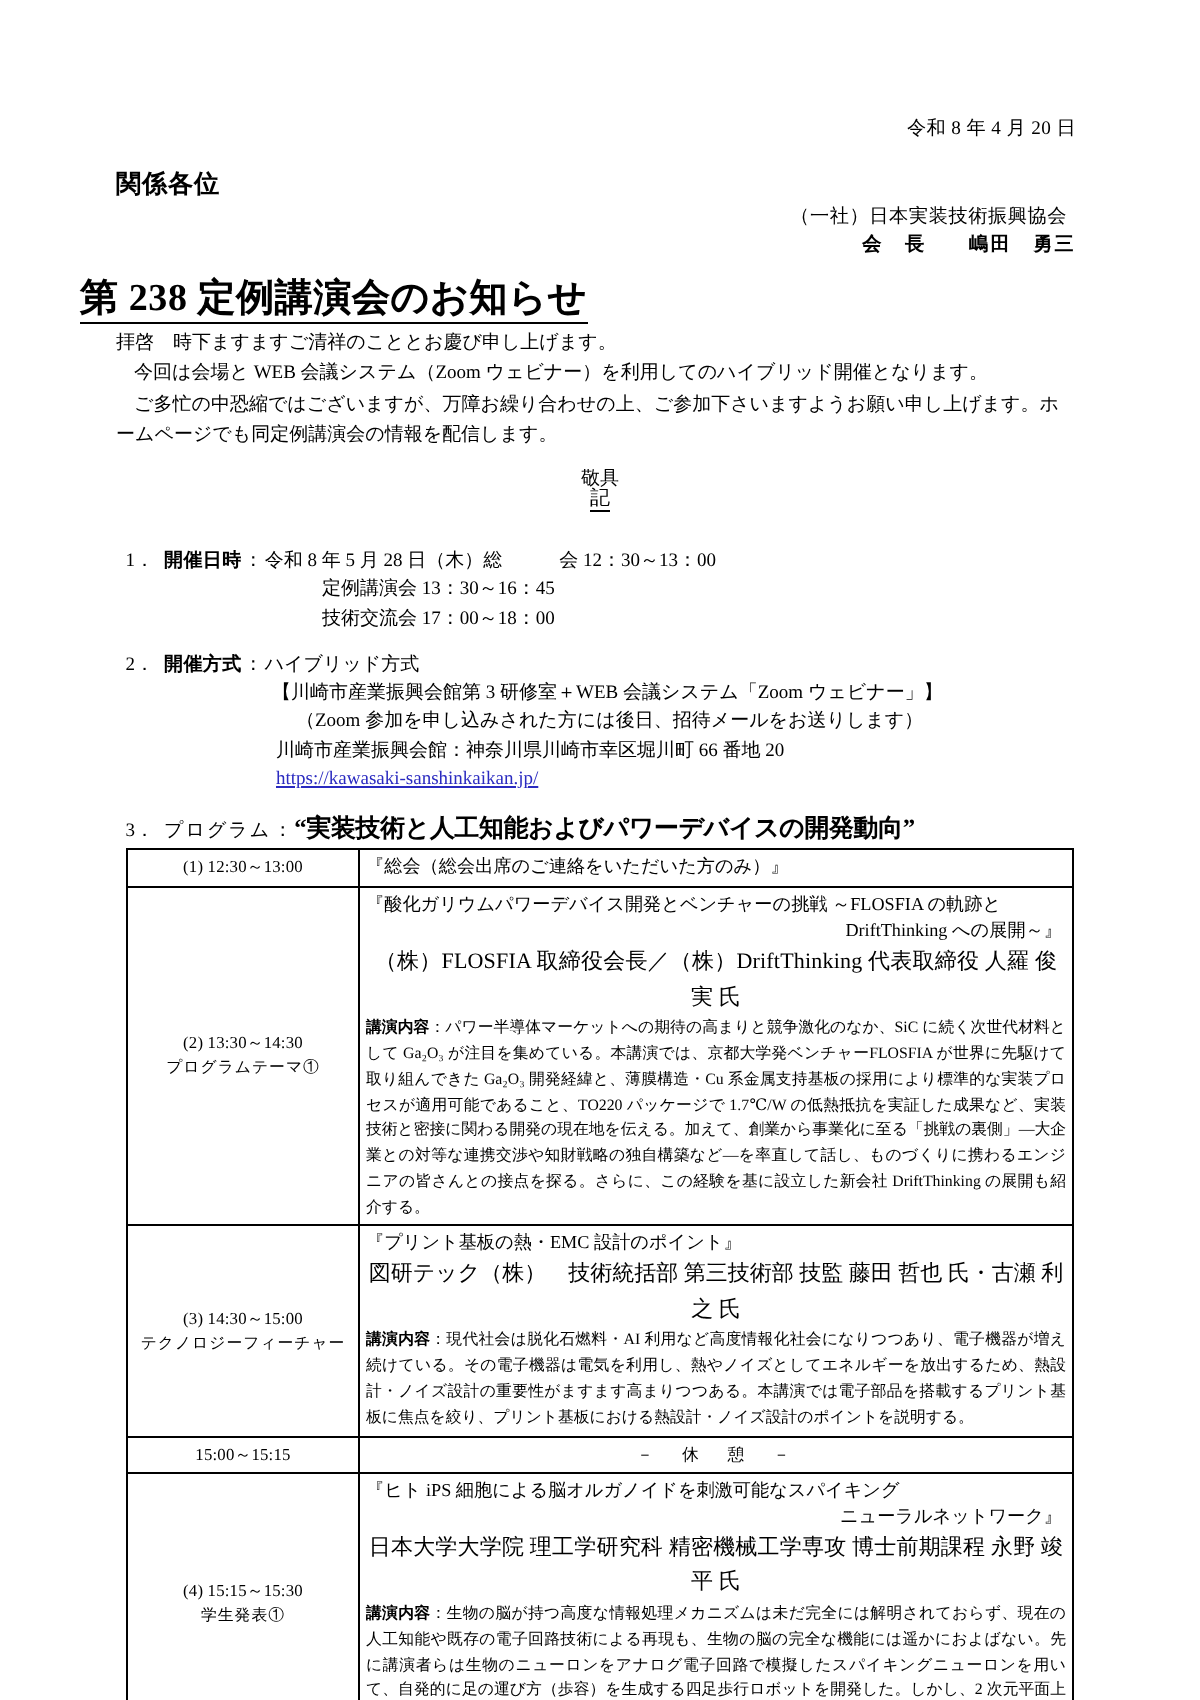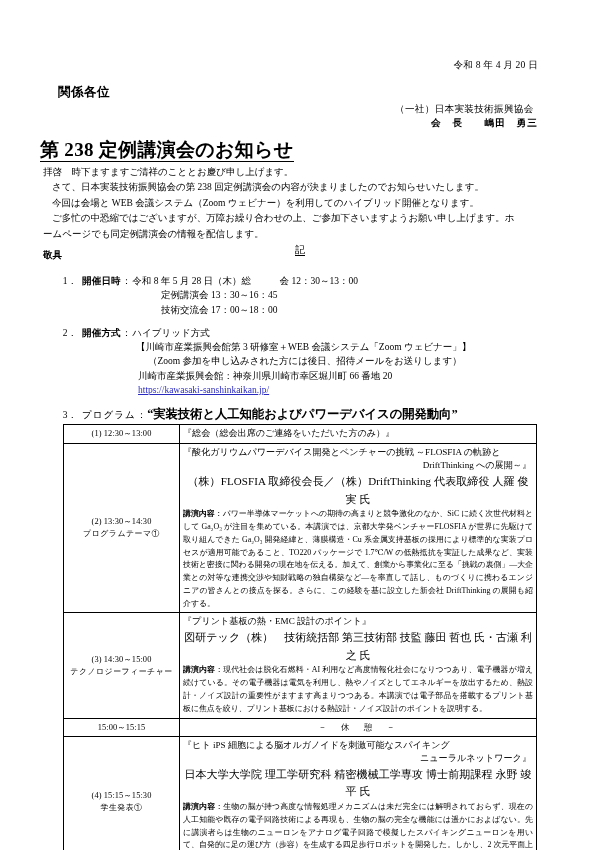--- a/index.html
+++ b/index.html
@@ -67,31 +67,30 @@
   }
   .doc-title span {
     border-bottom: 1px solid #000;
     padding-bottom: 1px;
   }
 
   
   .body-text {
     position: absolute;
     top: 165px;
-    left: 43px;
+    left: 58px;
     width: 484px;
     font-size: 9.5px;
     line-height: 1.62;
   }
   .body-text p { margin: 0; }
   .body-text p.indent { text-indent: 9px; }
   .closing {
-    text-align: left;
+    text-align: center;
     margin-top: 6px !important;
-    font-weight: bold;
   }
   .ki-mark {
     position: absolute;
     top: 242px;
     left: 0;
     width: 600px;
     text-align: center;
     font-size: 10px;
   }
   .ki-mark span {
@@ -229,21 +228,20 @@
     <div class="org-name">（一社）日本実装技術振興協会</div>
     <div class="org-chief">会　長　　嶋田　勇三</div>
   </div>
 
   <div class="doc-title">
     <span>第 238 定例講演会のお知らせ</span>
   </div>
 
   <div class="body-text">
     <p>拝啓　時下ますますご清祥のこととお慶び申し上げます。</p>
-    <p class="indent">さて、日本実装技術振興協会の第 238 回定例講演会の内容が決まりましたのでお知らせいたします。</p>
     <p class="indent">今回は会場と WEB 会議システム（Zoom ウェビナー）を利用してのハイブリッド開催となります。</p>
     <p class="indent">ご多忙の中恐縮ではございますが、万障お繰り合わせの上、ご参加下さいますようお願い申し上げます。ホ</p>
     <p>ームページでも同定例講演会の情報を配信します。</p>
     <p class="closing">敬具</p>
   </div>
 
   <div class="ki-mark">
     <span>記</span>
   </div>
 

